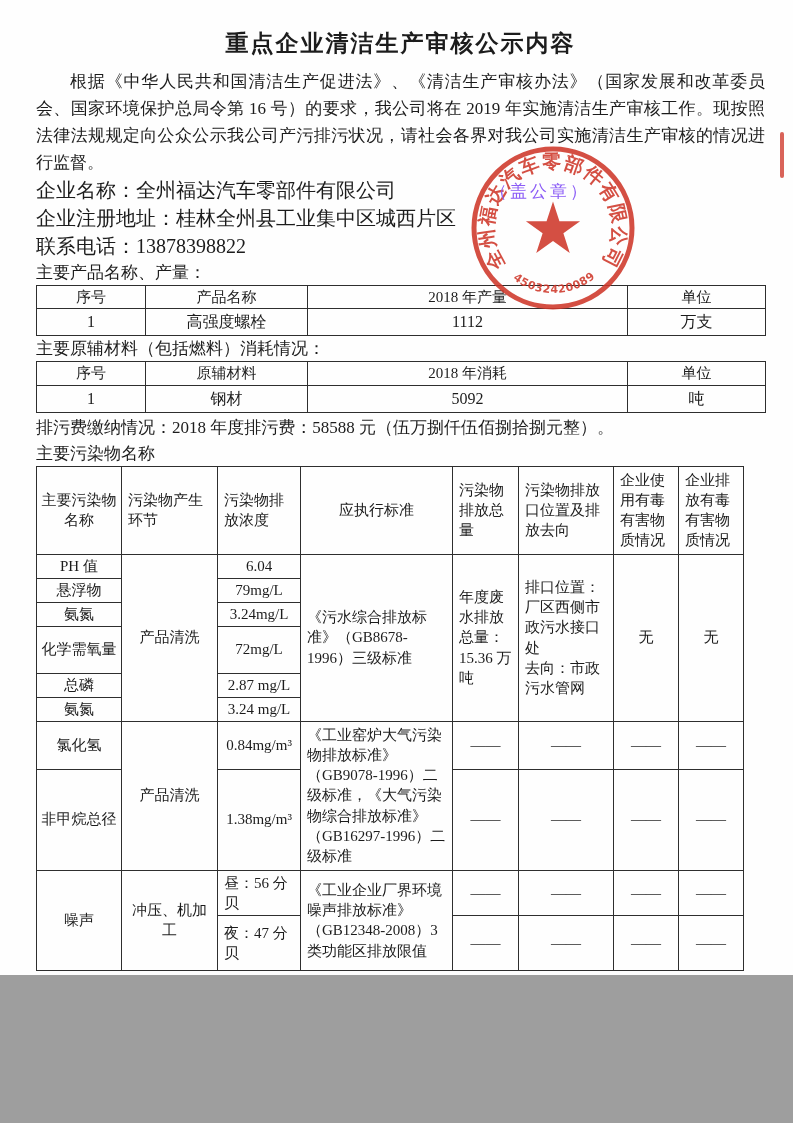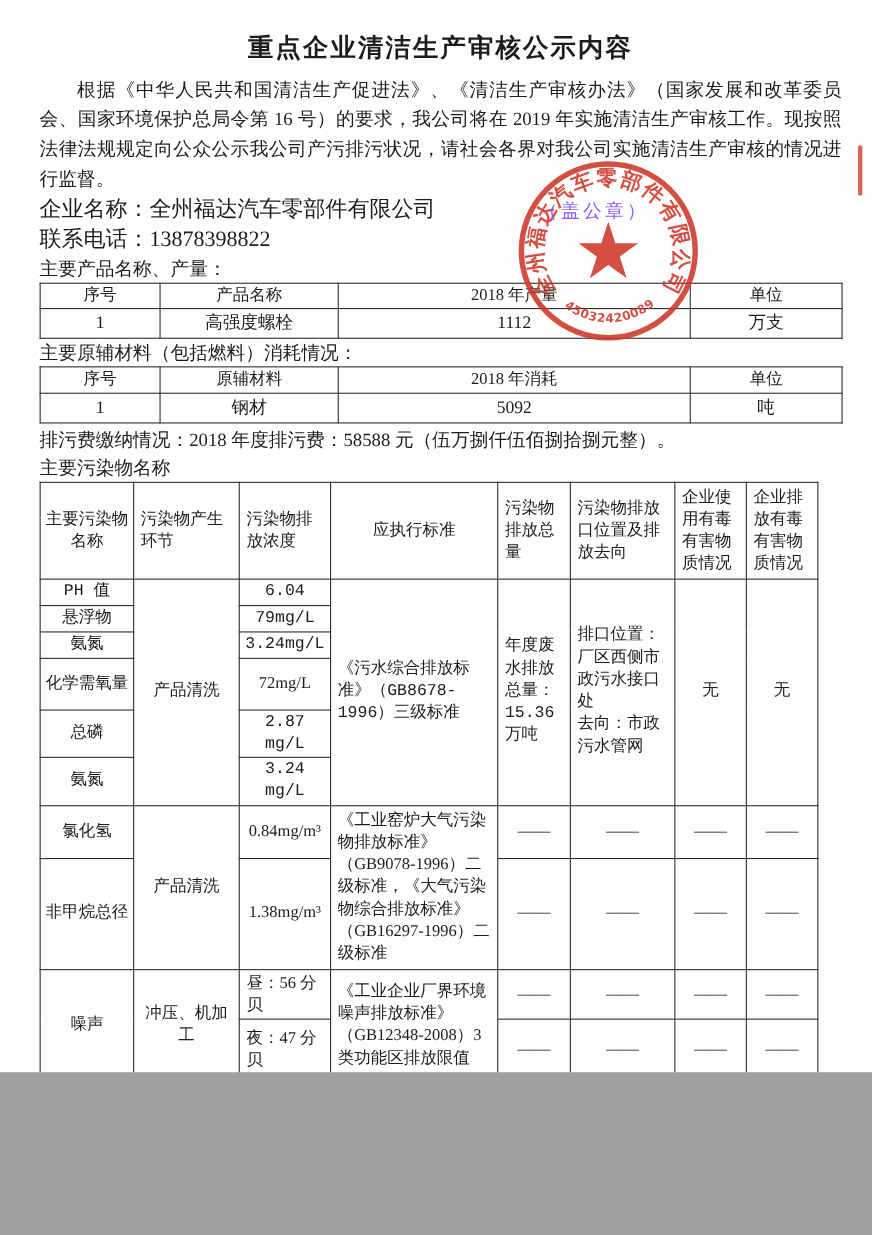--- a/index.html
+++ b/index.html
@@ -50,21 +50,21 @@
     vertical-align:middle;
     word-break:break-word;
     box-sizing:border-box;
   }
   .simple-table{width:729px;}
   .simple-table td{height:27px;font-size:16px;}
   .fee-line{font-size:17px;line-height:25px;margin:2px 0;}
   .poll-table{width:707px;}
   .poll-table th{font-size:15px;}
   .cell-left{text-align:left;padding:2px 6px;}
-  .h90{height:88px;} .h24{height:24px;font-family:Liberation Mono, monospace;} .h47{height:47px;}
+  .h90{height:88px;} .h24{height:24px;} .h47{height:47px;}
   .h48{height:48px;} .h103{height:101px;} .h23{height:23px;} .h57{height:55px;}
   
   .stamp{position:absolute;left:443px;top:118px;width:220px;height:220px;opacity:.88;pointer-events:none;}
   .stamp-overlay{
     position:absolute;left:490px;top:180px;
     font-size:17px;letter-spacing:3px;color:#8b5cf6;z-index:5;
   }
   .scan-artifact-red{
     position:absolute;right:9px;top:132px;width:4px;height:46px;
     background:rgba(206,55,42,.78);border-radius:2px;
@@ -74,20 +74,21 @@
 <body>
 
 <div class="page">
 
   <h1 class="title">重点企业清洁生产审核公示内容</h1>
 
   <p class="intro">根据《中华人民共和国清洁生产促进法》、《清洁生产审核办法》（国家发展和改革委员会、国家环境保护总局令第 16 号）的要求，我公司将在 2019 年实施清洁生产审核工作。现按照法律法规规定向公众公示我公司产污排污状况，请社会各界对我公司实施清洁生产审核的情况进行监督。</p>
 
   <div>
     <div class="company-field"><span>企业名称：</span><span>全州福达汽车零部件有限公司</span></div>
+    <div class="company-field"><span>企业注册地址：</span><span>桂林全州县工业集中区城西片区</span></div>
     <div class="company-field"><span>联系电话：</span><span>13878398822</span></div>
   </div>
 
   <div class="section-heading">主要产品名称、产量：</div>
 
   <table class="simple-table">
     <colgroup>
         <col style="width:109px">
         <col style="width:162px">
         <col style="width:320px">

